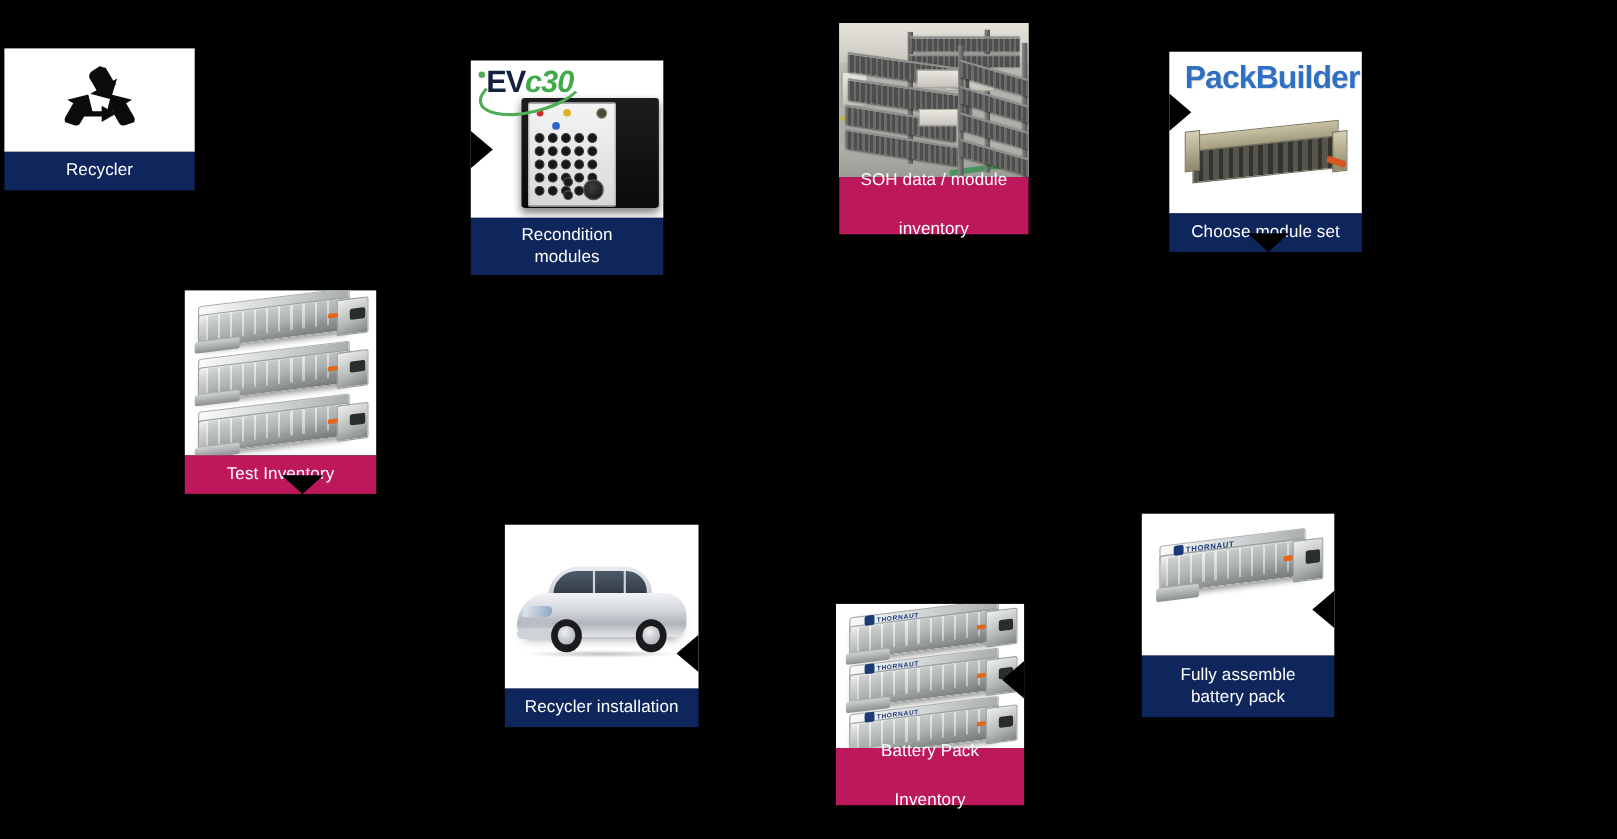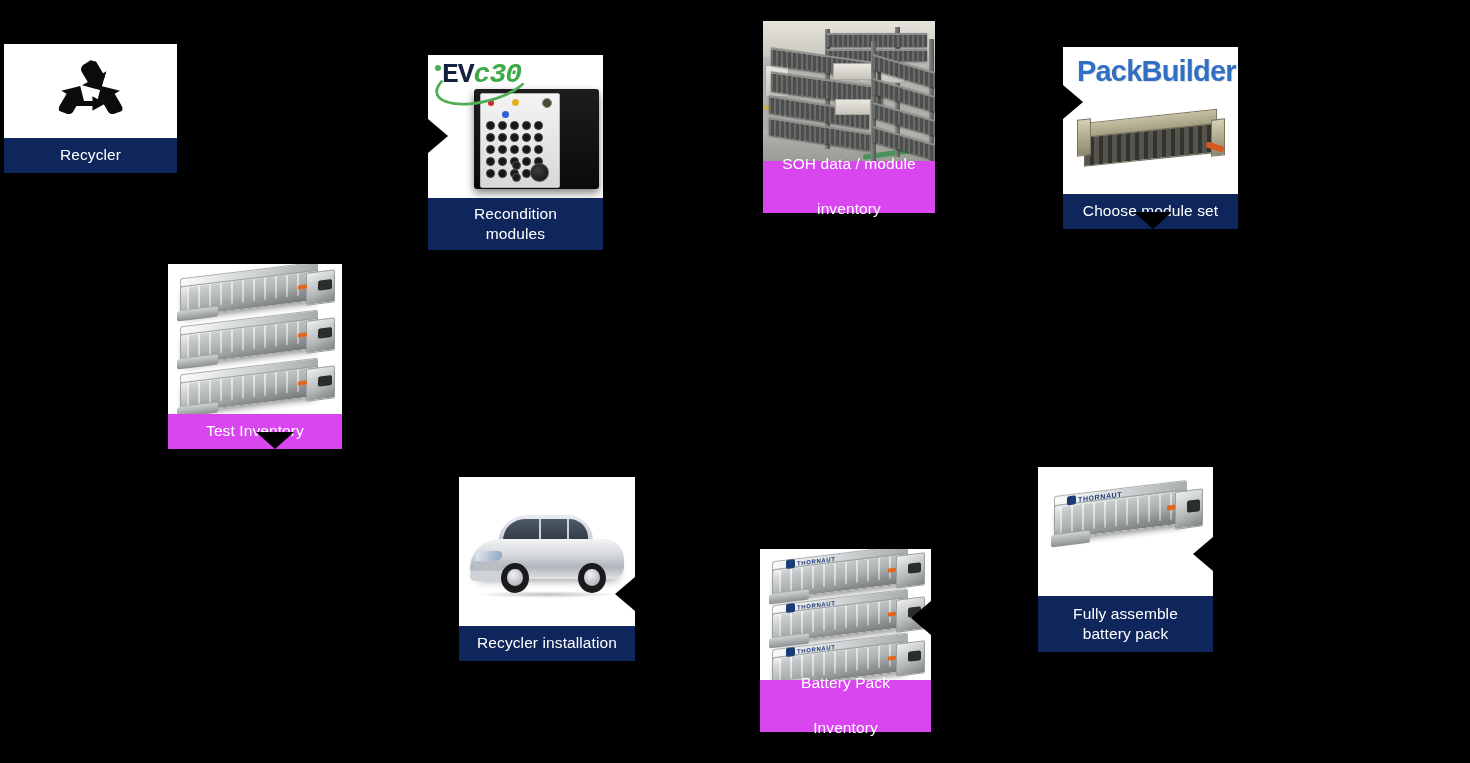--- a/index.html
+++ b/index.html
@@ -22,21 +22,21 @@
     text-align:center;
     font-size:15.5px;
     line-height:1.28;
     padding:7px 4px 8px;
     letter-spacing:.1px;
     position:relative;
     box-sizing:border-box;
     display:flex;align-items:center;justify-content:center;
   }
   .label.navy{background:#0f265c;}
-  .label.green{background:#d946ef;gap:25px;}
+  .label.green{background:#be185d;gap:25px;}
 
   
   .notch{position:absolute;width:0;height:0;z-index:6;}
   .notch.left  {border-top:17px solid transparent;border-bottom:17px solid transparent;border-left:20px solid #000;left:0;}
   .notch.right {border-top:17px solid transparent;border-bottom:17px solid transparent;border-right:20px solid #000;right:0;}
   .notch.down  {border-left:19px solid transparent;border-right:19px solid transparent;border-top:17px solid #000;}
   .notch.up    {border-left:19px solid transparent;border-right:19px solid transparent;border-bottom:17px solid #000;}
 
   
   .art{position:absolute;inset:0;}
@@ -81,21 +81,21 @@
   .shelf-scene .wall{position:absolute;left:0;top:0;right:0;height:26%;background:linear-gradient(180deg,#e6e3dc,#cbc8c0);}
   .shelf-scene .floor{position:absolute;left:0;bottom:0;right:0;height:22%;background:linear-gradient(180deg,#b4b4ae,#9b9b96);}
   .shelf-scene .greenline{position:absolute;right:2%;bottom:4%;width:40%;height:5px;background:#3a8f4d;transform:rotate(-8deg);opacity:.85;}
   .shelf-scene .yellowline{position:absolute;left:0%;bottom:34%;width:20%;height:4px;background:#c9b23a;transform:rotate(14deg);opacity:.8;}
   .post{position:absolute;width:5px;background:linear-gradient(90deg,#8a8b88,#545552);}
   .stackmod{position:absolute;background:repeating-linear-gradient(90deg,#6a6c6a 0 2px,#4d4f4e 2px 5px);
     border-top:2px solid #8d8f8c;box-shadow:0 1px 2px rgba(0,0,0,.5);}
   .wbox{position:absolute;background:linear-gradient(180deg,#e9e7e0,#c6c4bc);border:1px solid #a9a79f;}
 
   
-  .logo-ev{position:absolute;font-weight:bold;letter-spacing:-1px;white-space:nowrap;z-index:4;font-family:Liberation Mono, monospace;}
+  .logo-ev{position:absolute;font-weight:bold;letter-spacing:-1px;white-space:nowrap;z-index:4;}
   .logo-ev .ev{color:#13233f;}
   .logo-ev .suf{color:#3faa4a;font-style:italic;}
   .swoosh{position:absolute;border:3px solid #4fae55;border-radius:50%;
     border-right-color:transparent;border-top-color:transparent;z-index:3;}
   .swoosh-dot{position:absolute;width:6px;height:6px;border-radius:50%;background:#4fae55;z-index:4;}
 
   .cab{position:absolute;background:linear-gradient(180deg,#1d1d1d,#0a0a0a);border-radius:3px;
        box-shadow:0 4px 8px rgba(0,0,0,.5);}
   .panel{position:absolute;background:linear-gradient(180deg,#f4f4f4,#d8d8d8);border:1px solid #b5b5b5;border-radius:2px;}
   .knobgrid{position:absolute;display:grid;gap:3px;}

